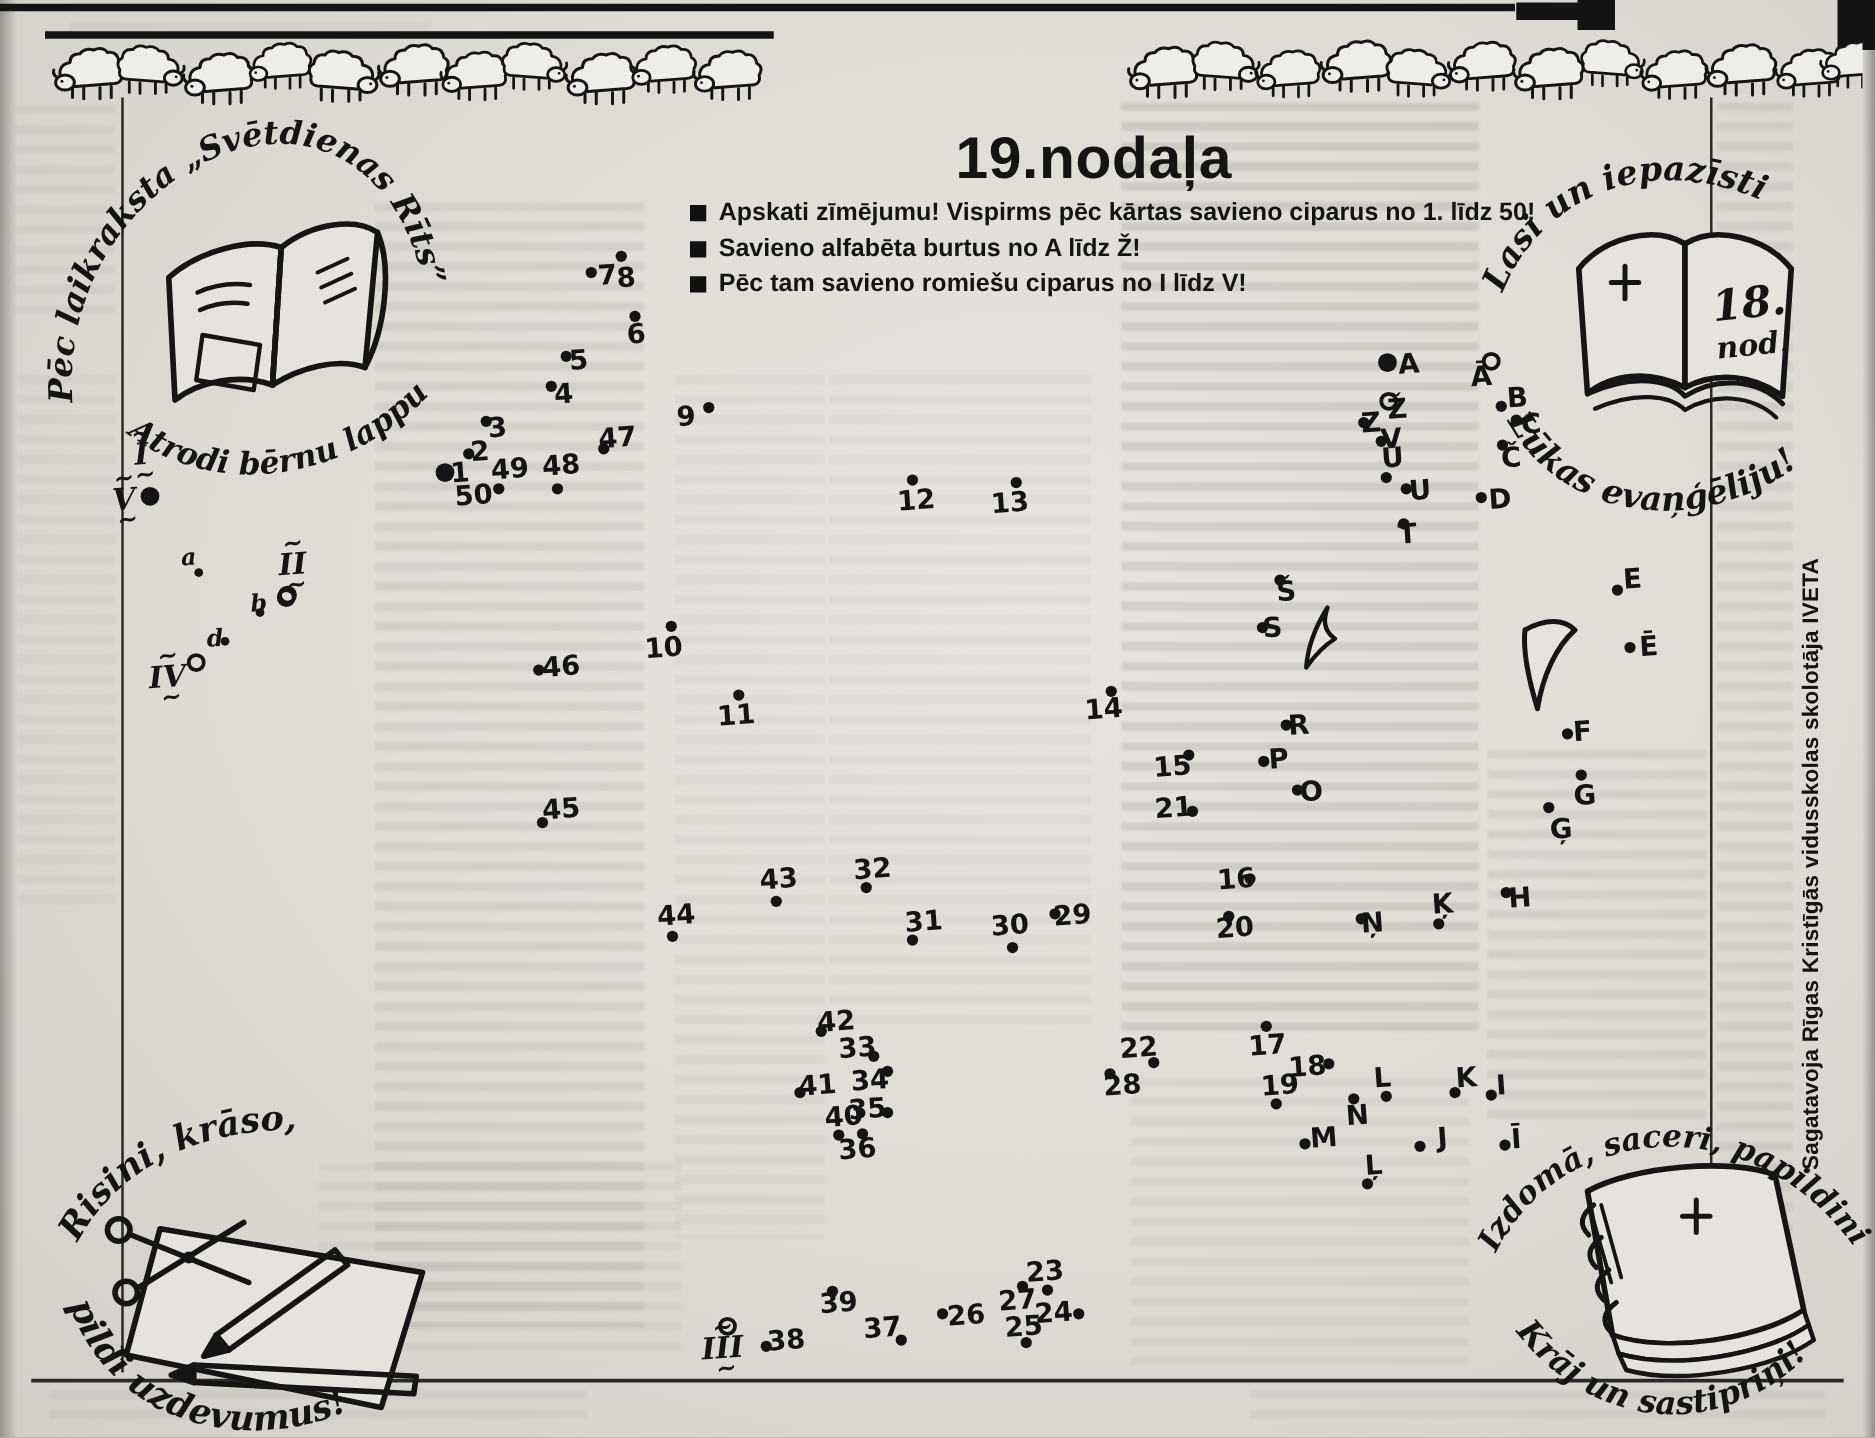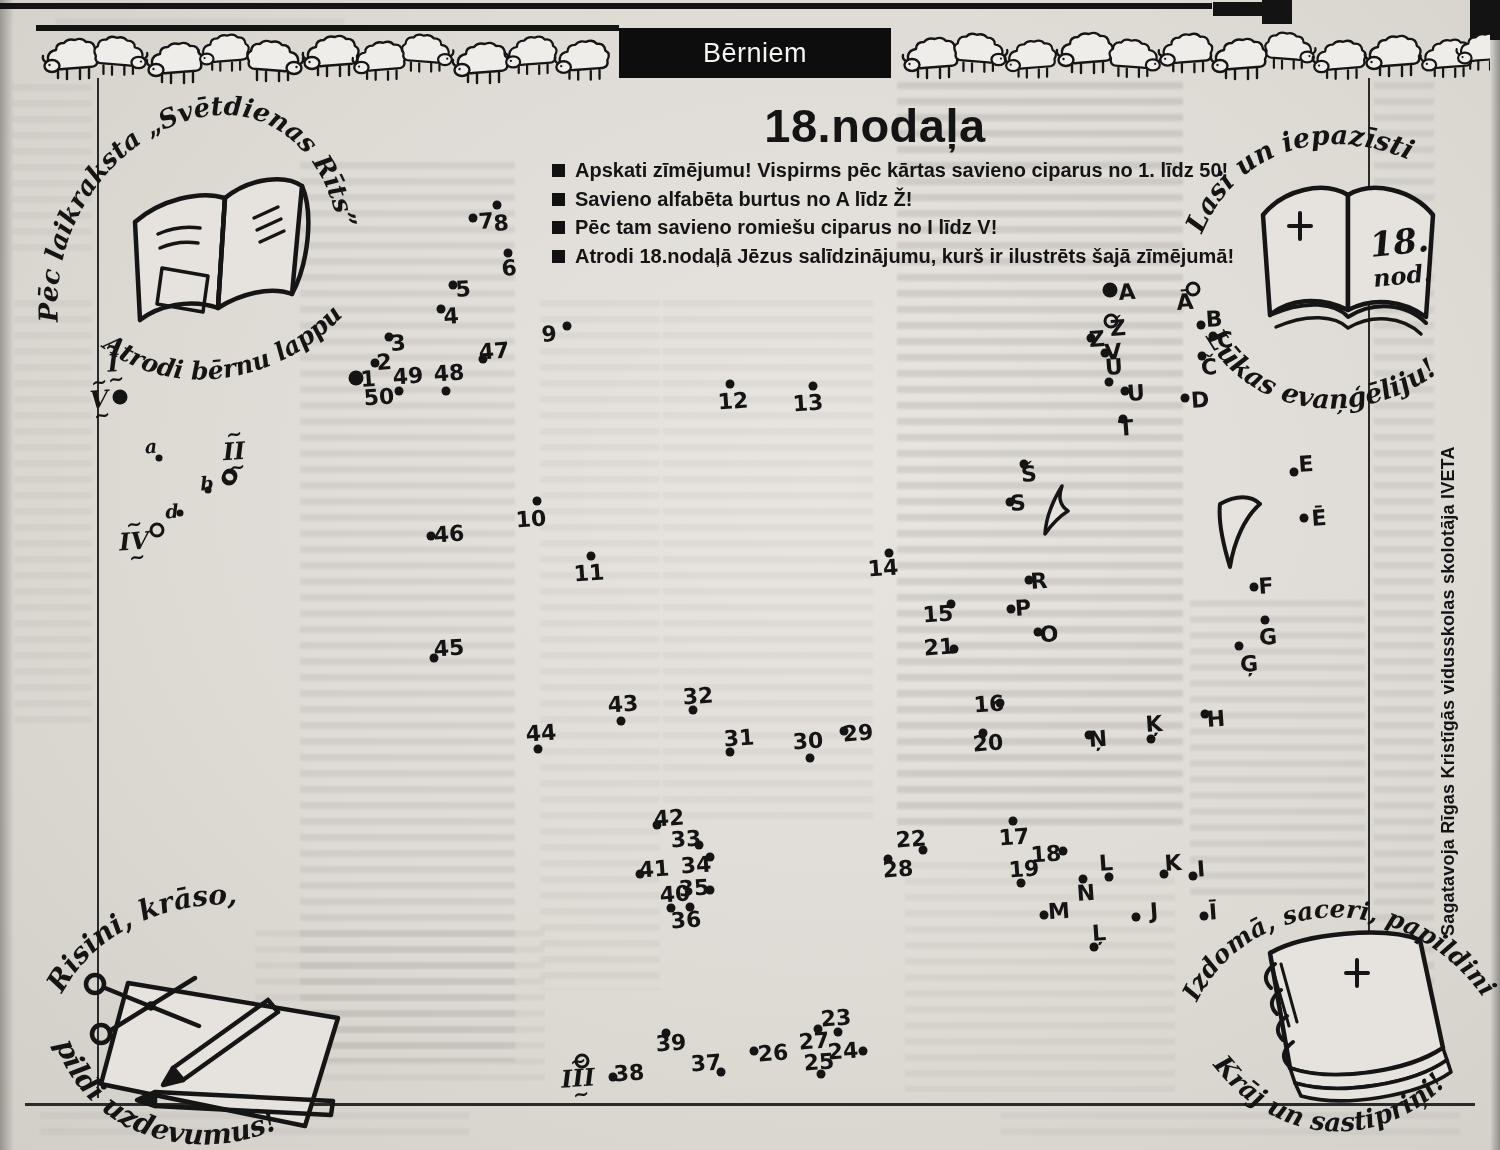--- a/index.html
+++ b/index.html
@@ -117,41 +117,34 @@
       <use href="#sheep" transform="translate(266,9) scale(-0.93,0.93)"></use>
       <use href="#sheep" transform="translate(258,3) scale(0.96)"></use>
       <use href="#sheep" transform="translate(310,8)"></use>
       <use href="#sheep" transform="translate(420,2) scale(-0.9,0.9)"></use>
       <use href="#sheep" transform="translate(412,10) scale(0.95)"></use>
       <use href="#sheep" transform="translate(464,5)"></use>
       <use href="#sheep" transform="translate(520,9) scale(0.93)"></use>
       <use href="#sheep" transform="translate(556,3) scale(0.9)"></use>
     </svg>
   </div>
-  <div class="banner-box">
-    <span>Bērniem</span>
-  </div>
-
-  <div class="page-title">18.nodaļa</div>
+
+  <div class="page-title">19.nodaļa</div>
   <div class="instructions">
     <div class="instr-row">
       <span class="bullet"></span>
       <span class="instr-text">Apskati zīmējumu! Vispirms pēc kārtas savieno ciparus no 1. līdz 50!</span>
     </div>
     <div class="instr-row">
       <span class="bullet"></span>
       <span class="instr-text">Savieno alfabēta burtus no A līdz Ž!</span>
     </div>
     <div class="instr-row">
       <span class="bullet"></span>
       <span class="instr-text">Pēc tam savieno romiešu ciparus no I līdz V!</span>
-    </div>
-    <div class="instr-row">
-      <span class="bullet"></span>
-      <span class="instr-text">Atrodi 18.nodaļā Jēzus salīdzinājumu, kurš ir ilustrēts šajā zīmējumā!</span>
     </div>
   </div>
 
   <div class="illu" style="left:40px;top:82px;width:340px;height:335px;">
     <svg width="340" height="335" viewBox="0 0 340 335">
       <defs>
         <path id="tl-arc-top" d="M18,240 C8,110 120,18 205,35 C268,48 312,120 300,215" fill="none"></path>
         <path id="tl-arc-bot" d="M62,265 C130,318 235,305 302,235" fill="none"></path>
       </defs>
       <g fill="none" stroke="#151515" stroke-width="4.5" stroke-linecap="round" stroke-linejoin="round">

